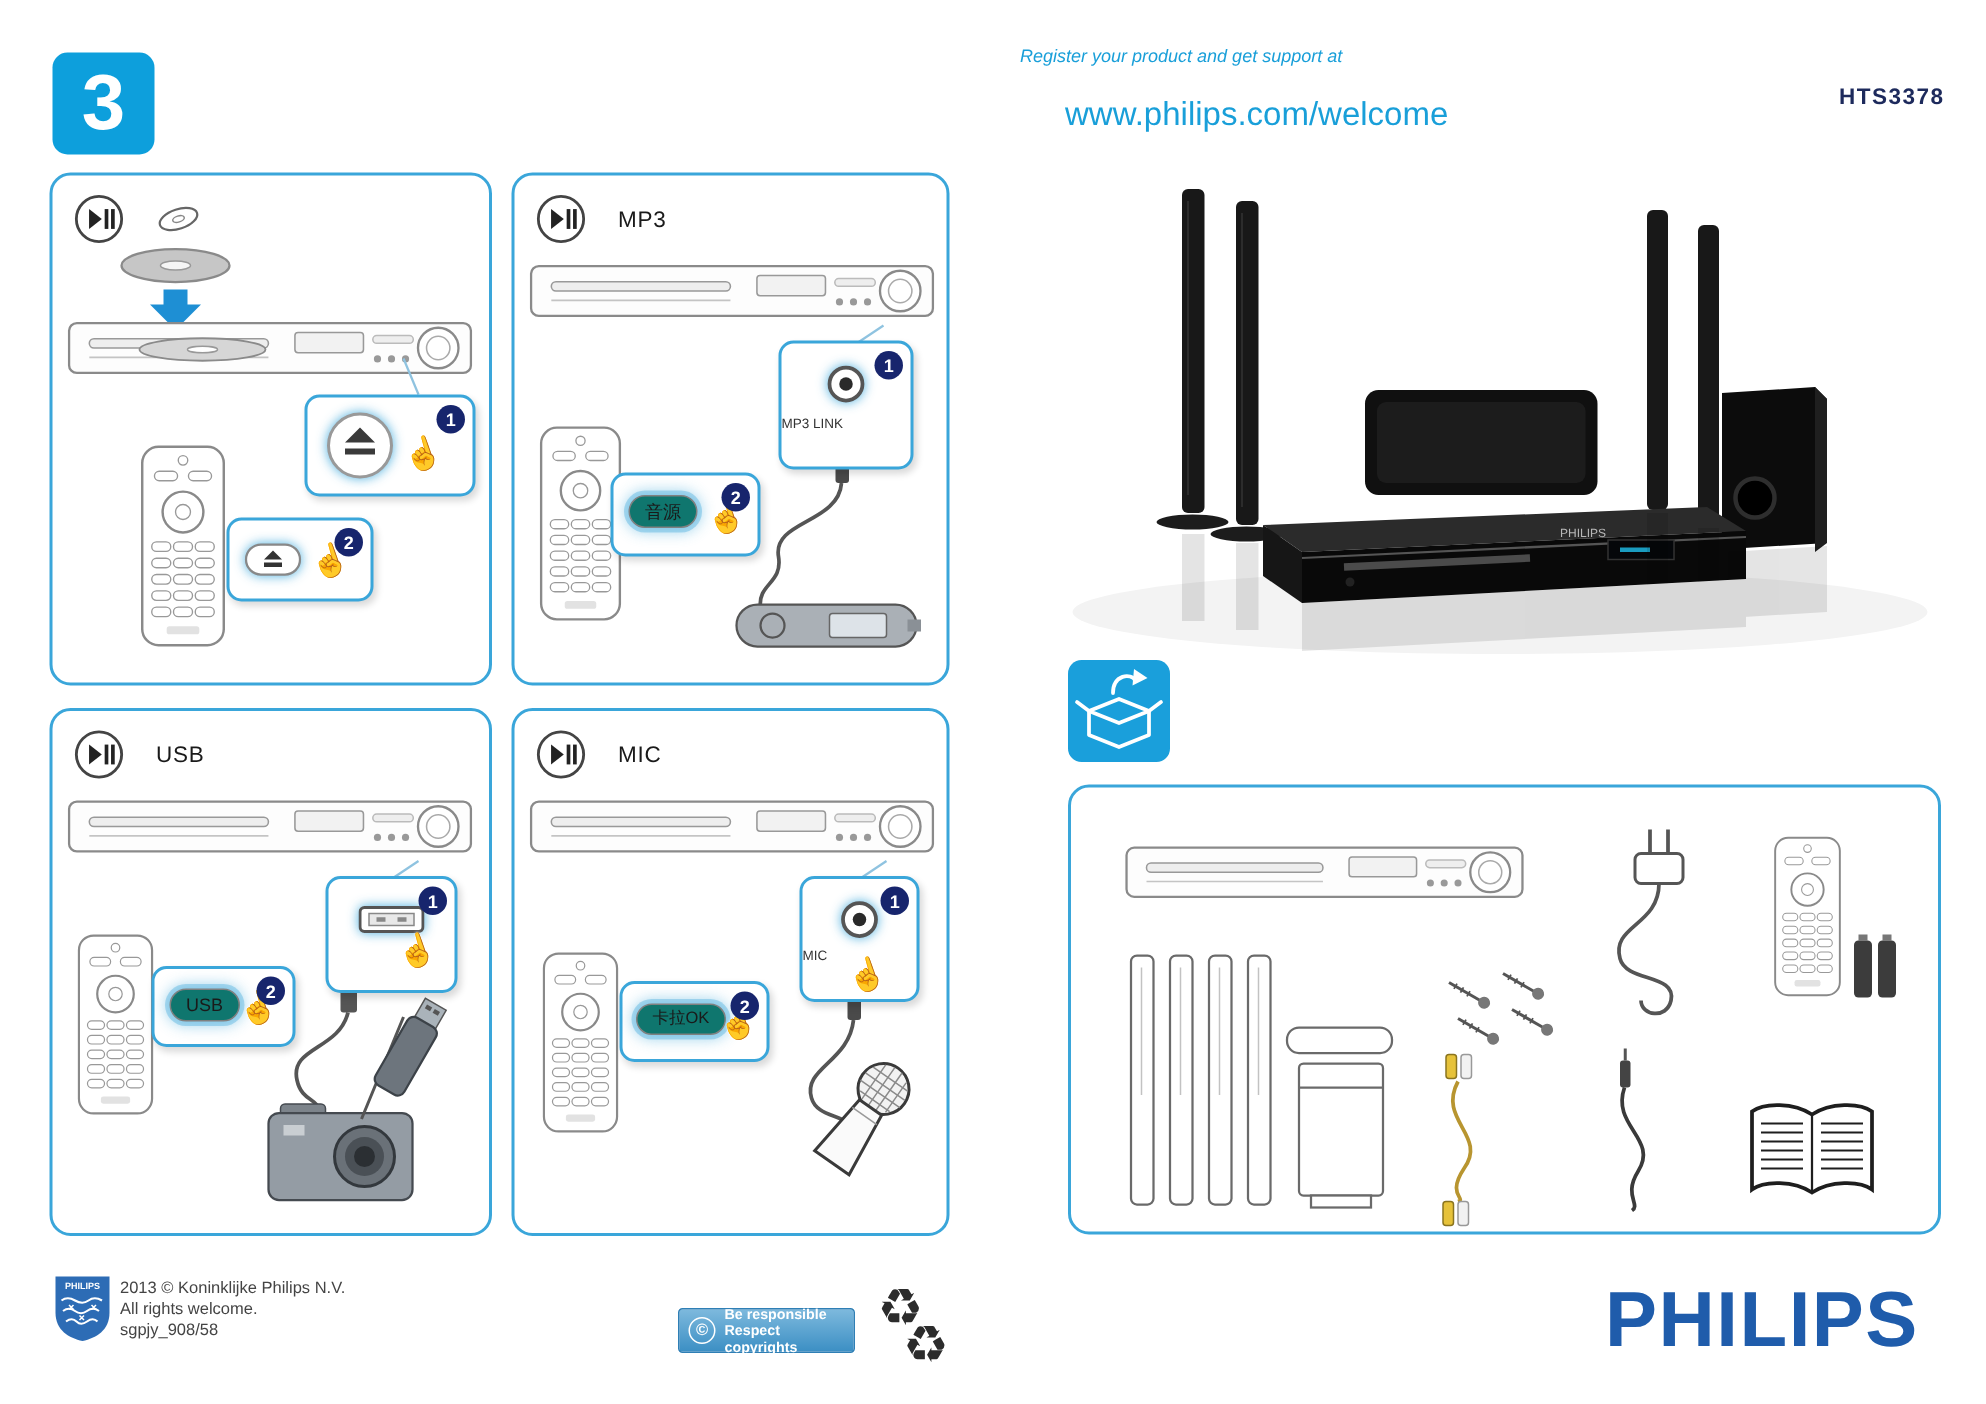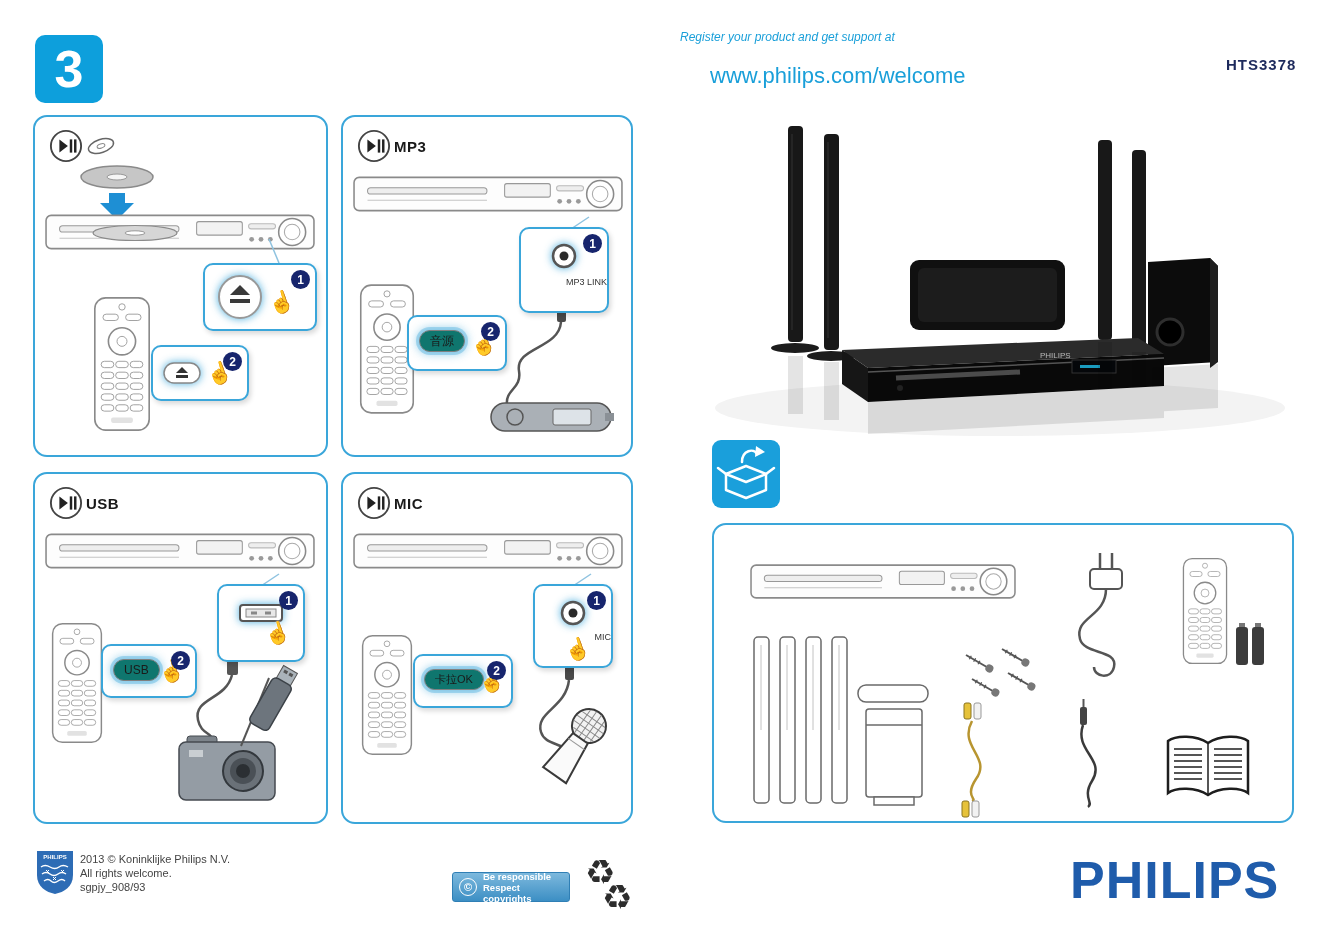--- a/index.html
+++ b/index.html
@@ -10,38 +10,38 @@
   .abs{position:absolute;}
   .step-tile{
     left:35px;top:35px;width:68px;height:68px;border-radius:10px;
     background:var(--sky_blue,#0d9fdc);color:#fff;display:flex;align-items:center;justify-content:center;
     font-size:52px;font-weight:bold;
   }
   .panel{
     position:absolute;border:2px solid var(--accent_blue,#3aa6da);border-radius:14px;background:#fff;
   }
   .panel-art{position:absolute;left:0;top:0;width:100%;height:100%;}
-  .panel-head{position:absolute;left:14px;top:12px;display:flex;align-items:center;gap:3px;font-weight:bold;}
+  .panel-head{position:absolute;left:14px;top:12px;display:flex;align-items:center;gap:21px;}
   .panel-label{font-size:15px;color:#1a1a1a;letter-spacing:.5px;}
   .callout{
     position:absolute;border:2px solid var(--accent_blue,#3aa6da);border-radius:10px;background:#fff;
     box-shadow:2px 3px 5px rgba(0,0,0,.15);
   }
   .num{
     position:absolute;width:19px;height:19px;border-radius:50%;background:var(--navy,#17256d);
     color:#fff;font-size:12px;font-weight:bold;display:flex;align-items:center;justify-content:center;
   }
   .hand{position:absolute;font-size:21px;color:#4a4a4a;transform:rotate(-18deg);text-shadow:0 0 2px #fff;}
   .pill{
     position:absolute;border:1.5px solid #808080;border-radius:11px;background:#0f766e;color:#1a1a1a;
     font-size:12px;line-height:1;padding:4px 10px;white-space:nowrap;
     box-shadow:0 0 0 3px rgba(58,166,218,.35),0 0 9px 3px rgba(58,166,218,.45);
   }
   .glow{filter:drop-shadow(0 0 4px rgba(58,166,218,.9));}
-  .jack-label{position:absolute;left:0;width:100%;text-align:right;font-size:9px;color:#333;}
+  .jack-label{position:absolute;left:0;width:100%;text-align:left;font-size:9px;color:#333;}
   .reg-line{left:680px;top:30px;font-size:12px;color:var(--link_blue,#199fd9);font-style:italic;}
   .reg-url{left:710px;top:63px;font-size:22px;color:var(--link_blue,#199fd9);}
   .model{left:1226px;top:56px;font-size:15px;color:var(--dark_navy,#1d2a5c);letter-spacing:1px;font-weight:bold;}
   .wordmark{left:1070px;top:850px;font-size:52px;font-weight:bold;color:var(--brand_blue,#1f5cab);letter-spacing:1px;}
   .copy{left:80px;top:852px;font-size:11px;line-height:14px;color:#444;}
   .badge{
     left:452px;top:872px;width:118px;height:30px;border:1px solid #2f7fb5;border-radius:3px;
     background:linear-gradient(180deg,#7db9dd,#3c8fc4);display:flex;align-items:center;gap:6px;padding:0 6px;box-sizing:border-box;
   }
   .badge-c{
@@ -429,21 +429,21 @@
   <g stroke="#fff" stroke-width="1">
     <path d="M11,22 l3,3 M14,22 l-3,3"></path>
     <path d="M26,22 l3,3 M29,22 l-3,3"></path>
     <path d="M18,29 l3,3 M21,29 l-3,3"></path>
   </g>
 </svg>
 
 <div class="abs copy">
   <div>2013 © Koninklijke Philips N.V.</div>
   <div>All rights welcome.</div>
-  <div>sgpjy_908/93</div>
+  <div>sgpjy_908/58</div>
 </div>
 
 <div class="abs badge">
   <span class="badge-c">©</span>
   <span class="badge-text">
     <span>Be responsible</span><br>
     <span>Respect copyrights</span>
   </span>
 </div>
 

